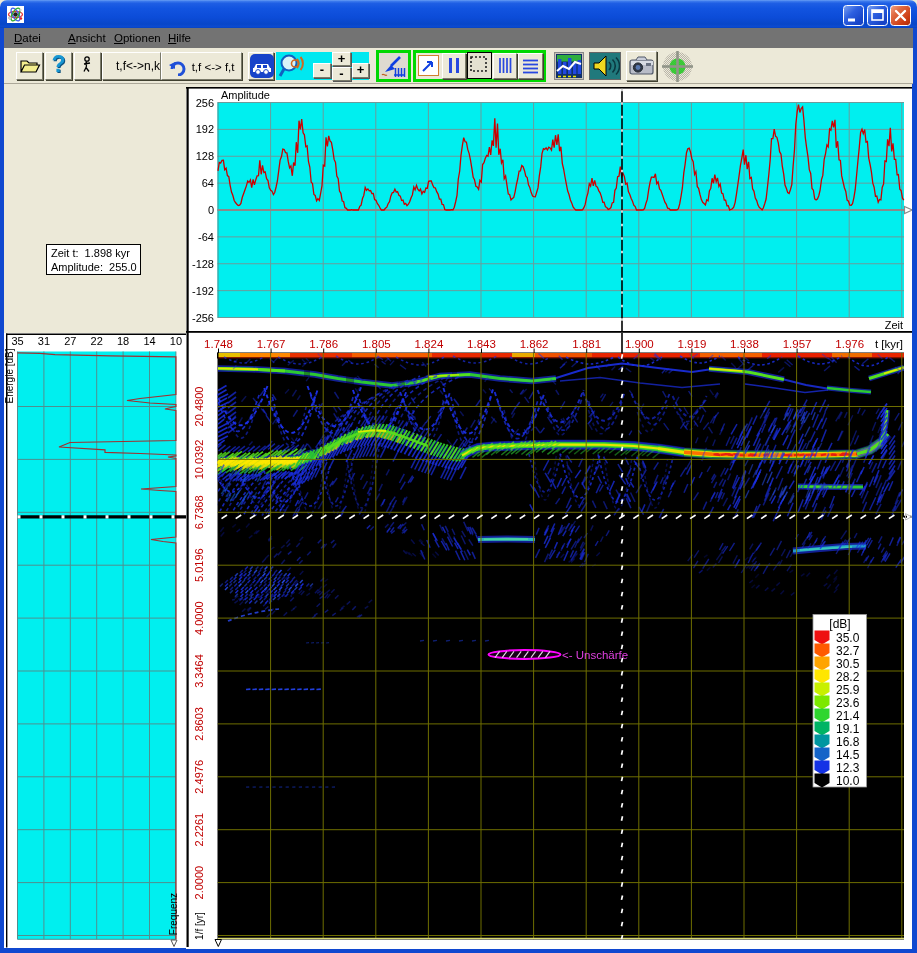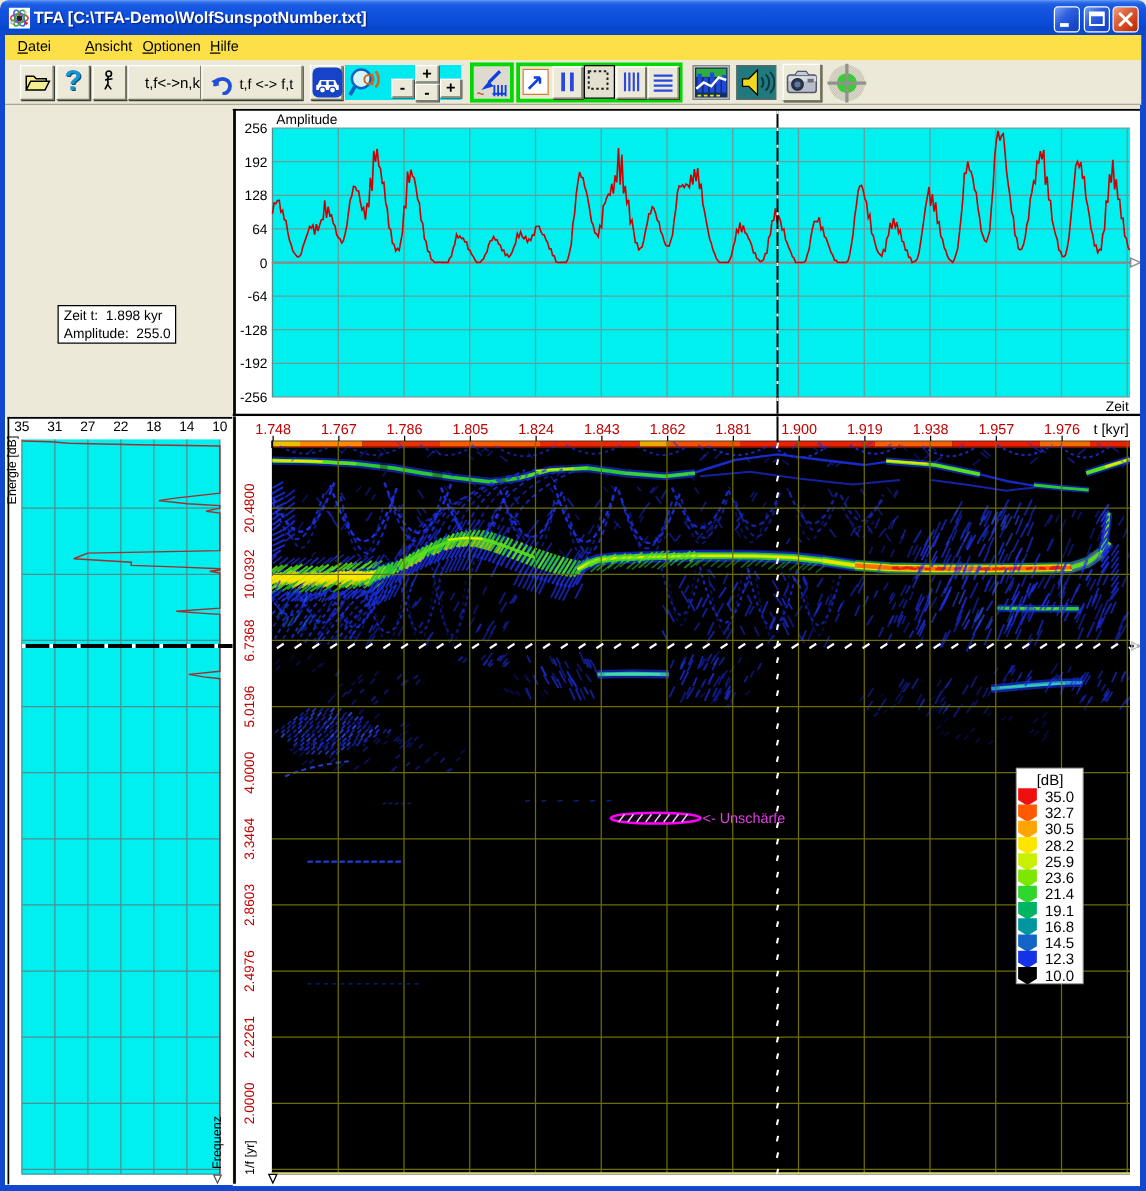--- a/index.html
+++ b/index.html
@@ -5,40 +5,39 @@
 body{position:relative;font-family:"Liberation Sans",sans-serif}
 .win{position:absolute;inset:0;background:#ece9d8}
 .tb{position:absolute;left:0;top:0;width:917px;height:28px;border-radius:7px 7px 0 0;
  background:linear-gradient(180deg,#6aa0f4 0%,#3a78ec 5%,#1e5ee4 12%,#1254e0 30%,#0c4cd8 62%,#0846c8 86%,#0c4ad0 94%,#0844c0 100%)}
 .tb .ttl{position:absolute;left:27px;top:6px;color:#fff;font-weight:bold;font-size:13px;letter-spacing:-0.1px;text-shadow:1px 1px 1px #0a2078}
 .cbt{position:absolute;top:5px;width:21px;height:21px;border-radius:3.5px;border:1px solid #fff;color:#fff;font-weight:bold}
 .bmin{left:843px;background:linear-gradient(135deg,#7ba1ef 0%,#2d5fe0 40%,#1744c8 80%)}
 .bmax{left:867px;background:linear-gradient(135deg,#7ba1ef 0%,#2d5fe0 40%,#1744c8 80%)}
 .bclo{left:890px;background:linear-gradient(135deg,#f3a285 0%,#e06b43 30%,#cc3b12 75%,#b02e0a 100%)}
 .brd{position:absolute;background:#1048d0}
-.menu{position:absolute;left:4px;top:28px;width:909px;height:20px;background:#fde047;font-size:11.5px;color:#000}
+.menu{position:absolute;left:4px;top:28px;width:909px;height:20px;background:#737373;font-size:11.5px;color:#000}
 .menu span{position:absolute;top:4px}
 .menu u{text-decoration:underline}
 .tbar{position:absolute;left:4px;top:48px;width:909px;height:36px;background:#ece9d8;border-bottom:1px solid #aca899}
 .btn{position:absolute;top:4px;height:28px;background:#ece9d8;border:1px solid;border-color:#fff #7a7a6a #7a7a6a #fff;box-shadow:1px 1px 0 #404030}
 .tooltip{position:absolute;left:46px;top:244px;width:95px;height:31px;background:#fff;border:1px solid #000;font-size:11px;line-height:14px;padding:1px 0 12px 4px;white-space:pre}
 </style></head><body>
 <div class="win"></div>
 <div class="tb">
     <svg style="position:absolute;left:7px;top:6px" width="17" height="17" viewBox="0 0 17 17">
 <rect width="17" height="17" fill="#fff"></rect>
 <ellipse cx="8.5" cy="8.5" rx="7" ry="3.2" fill="none" stroke="#e83838" stroke-width="1.3"></ellipse>
 <ellipse cx="8.5" cy="8.5" rx="7" ry="3.2" fill="none" stroke="#4060f0" stroke-width="1.3" transform="rotate(60 8.5 8.5)"></ellipse>
 <ellipse cx="8.5" cy="8.5" rx="7" ry="3.2" fill="none" stroke="#2fae2f" stroke-width="1.3" transform="rotate(-60 8.5 8.5)"></ellipse>
 <circle cx="8.5" cy="8.5" r="2.3" fill="#202020"></circle>
 <circle cx="3" cy="12" r="1.4" fill="#e0e0e0" stroke="#808080" stroke-width="0.5"></circle>
 <circle cx="14" cy="12.5" r="1.2" fill="#e02020"></circle>
 <circle cx="13.5" cy="4" r="1.2" fill="#d0d0d0"></circle>
 </svg>
-    <div class="ttl">TFA [C:\TFA-Demo\WolfSunspotNumber.txt]</div>
     <div class="cbt bmin"><svg width="19" height="19" viewBox="0 0 19 19">
         <rect x="4" y="12.5" width="7" height="3" fill="#fff"></rect>
       </svg></div>
     <div class="cbt bmax"><svg width="19" height="19" viewBox="0 0 19 19">
         <rect x="4" y="4" width="11" height="10" fill="none" stroke="#fff" stroke-width="1.6"></rect>
         <rect x="4" y="4" width="11" height="3" fill="#fff"></rect>
       </svg></div>
     <div class="cbt bclo"><svg width="19" height="19" viewBox="0 0 19 19">
         <path d="M5,5 L14,14 M14,5 L5,14" stroke="#fff" stroke-width="2.4" stroke-linecap="round"></path>
       </svg></div>

